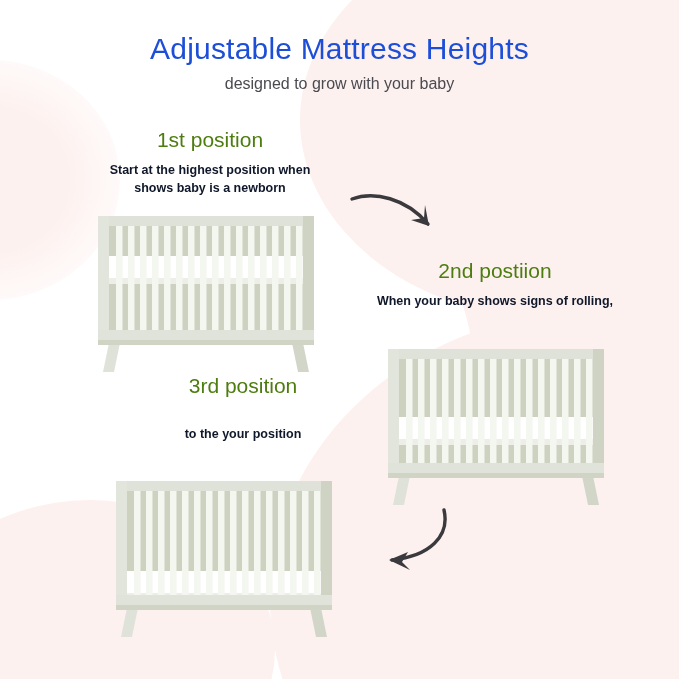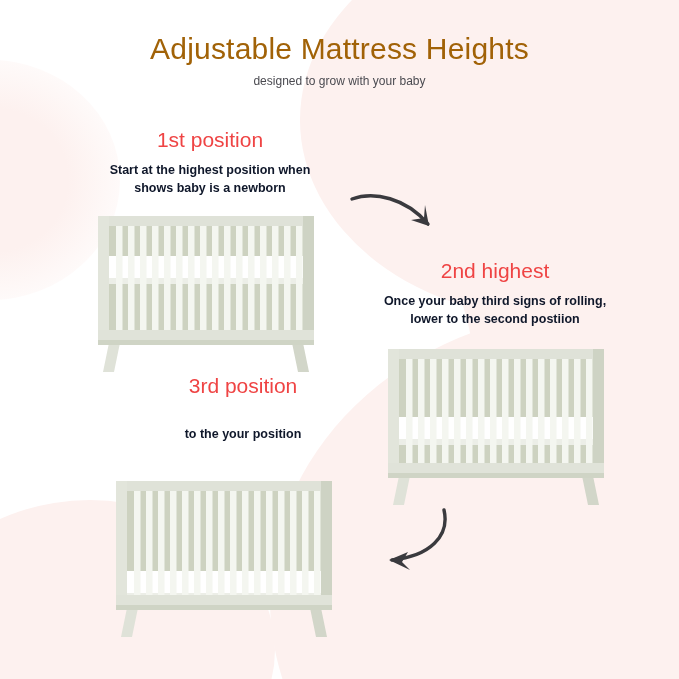--- a/index.html
+++ b/index.html
@@ -32,42 +32,42 @@
     top: 30px;
     left: 0;
     width: 679px;
     text-align: center;
     z-index: 5;
   }
   .title {
     font-size: 30px;
     font-weight: 300;
     letter-spacing: 0.2px;
-    color: #a16207;
+    color: #1d4ed8;
     margin: 0;
     line-height: 1.25;
   }
   .subtitle {
-    font-size: 12px;
+    font-size: 16px;
     font-weight: 300;
     color: #4a4a50;
     margin: 6px 0 0 0;
     line-height: 1.3;
   }
 
   
   .step-text {
     position: absolute;
     text-align: center;
     z-index: 5;
   }
   .step-heading {
     font-size: 21px;
     font-weight: 300;
-    color: #ef4444;
+    color: #4d7c0f;
     margin: 0;
     line-height: 1.3;
   }
   .step-desc {
     font-size: 12.5px;
     font-weight: 600;
     color: #0f172a;
     margin: 8px 0 0 0;
     line-height: 1.45;
   }
@@ -128,24 +128,23 @@
 
   <div class="step-text" id="step-1-text">
     <h2 class="step-heading">1st position</h2>
     <p class="step-desc">
       <span>Start at the highest position when</span><br>
       <span>shows baby is a newborn</span>
     </p>
   </div>
 
   <div class="step-text" id="step-2-text">
-    <h2 class="step-heading">2nd highest</h2>
+    <h2 class="step-heading">2nd postiion</h2>
     <p class="step-desc">
-      <span>Once your baby third signs of rolling,</span><br>
-      <span>lower to the second postiion</span>
+      <span>When your baby shows signs of rolling,</span><br>
     </p>
   </div>
 
   <div class="step-text" id="step-3-text">
     <h2 class="step-heading">3rd position</h2>
     <p class="step-desc">
       <br>
       <span>to the your position</span>
     </p>
   </div>

